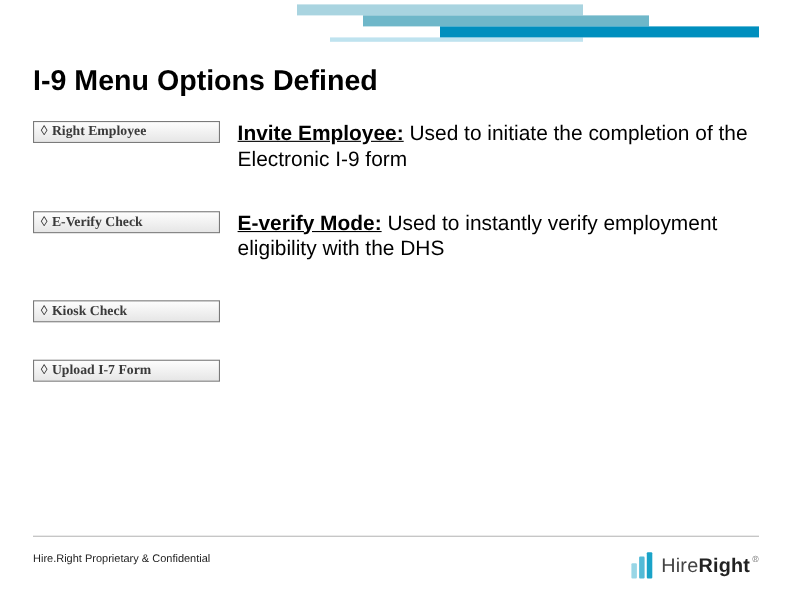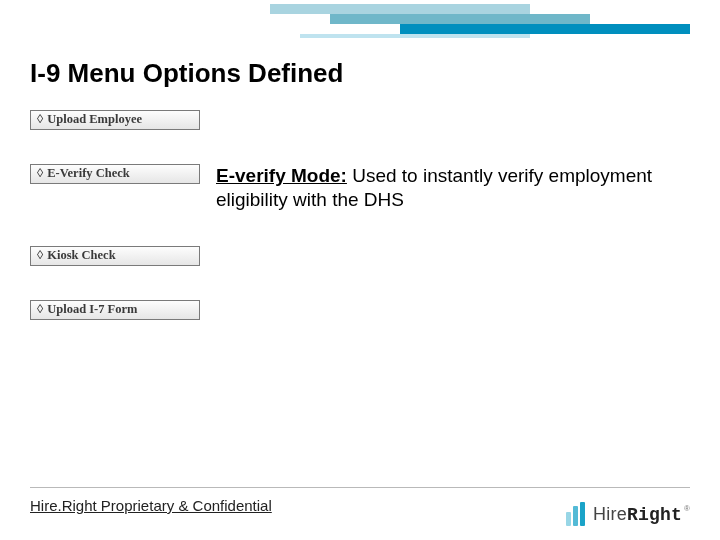--- a/index.html
+++ b/index.html
@@ -35,30 +35,30 @@
 
   .desc {
     margin-left: 16px;
     font-size: 19px;
     line-height: 1.25;
     max-width: 470px;
   }
   .desc .lead { font-weight: bold; text-decoration: underline; }
 
   .footer-line { position: absolute; left: 30px; right: 30px; bottom: 52px; height: 1px; background: #b9b9b9; }
-  .footer-text { position: absolute; left: 30px; bottom: 26px; font-size: 15px; color: #222; text-decoration: underline; }
+  .footer-text { position: absolute; left: 30px; bottom: 26px; font-size: 10px; color: #222; }
 
   .logo { position: absolute; right: 30px; bottom: 14px; display: flex; align-items: center; }
   .logo-mark { display: flex; align-items: flex-end; margin-right: 6px; }
   .logo-mark span { display: inline-block; width: 5px; margin-right: 2px; border-radius: 1px; background: #1aa3c8; }
   .logo-mark span.m1 { height: 14px; opacity: .45; }
   .logo-mark span.m2 { height: 20px; opacity: .75; }
   .logo-mark span.m3 { height: 24px; opacity: 1; }
   .logo-text { font-size: 18px; color: #444; letter-spacing: .2px; }
-  .logo-text b { color: #222; font-family: Liberation Mono, monospace; }
+  .logo-text b { color: #222; }
   .logo-r { font-size: 8px; vertical-align: top; margin-left: 2px; color: #777; }
 </style>
 </head>
 <body>
 
 <div class="slide">
 
   <div class="topbars">
     <div class="bar b3" style="left:0; top:4px; width:260px;"></div>
     <div class="bar b2" style="left:60px; top:14px; width:260px;"></div>
@@ -66,21 +66,24 @@
     <div class="bar b1" style="left:30px; top:34px; width:230px; height:4px; opacity:.25;"></div>
   </div>
 
   <h1 class="title">I-9 Menu Options Defined</h1>
 
   <div class="rows">
 
     <div class="row">
       <div class="menu-btn">
         <span class="chev">◊</span>
-        <span>Upload Employee</span>
+        <span>Right Employee</span>
+      </div>
+      <div class="desc">
+        <span class="lead">Invite Employee:</span><span> Used to initiate the completion of the Electronic I-9 form</span>
       </div>
     </div>
 
     <div class="row">
       <div class="menu-btn">
         <span class="chev">◊</span>
         <span>E-Verify Check</span>
       </div>
       <div class="desc">
         <span class="lead">E-verify Mode:</span><span>  Used to instantly verify employment eligibility with the DHS</span>

